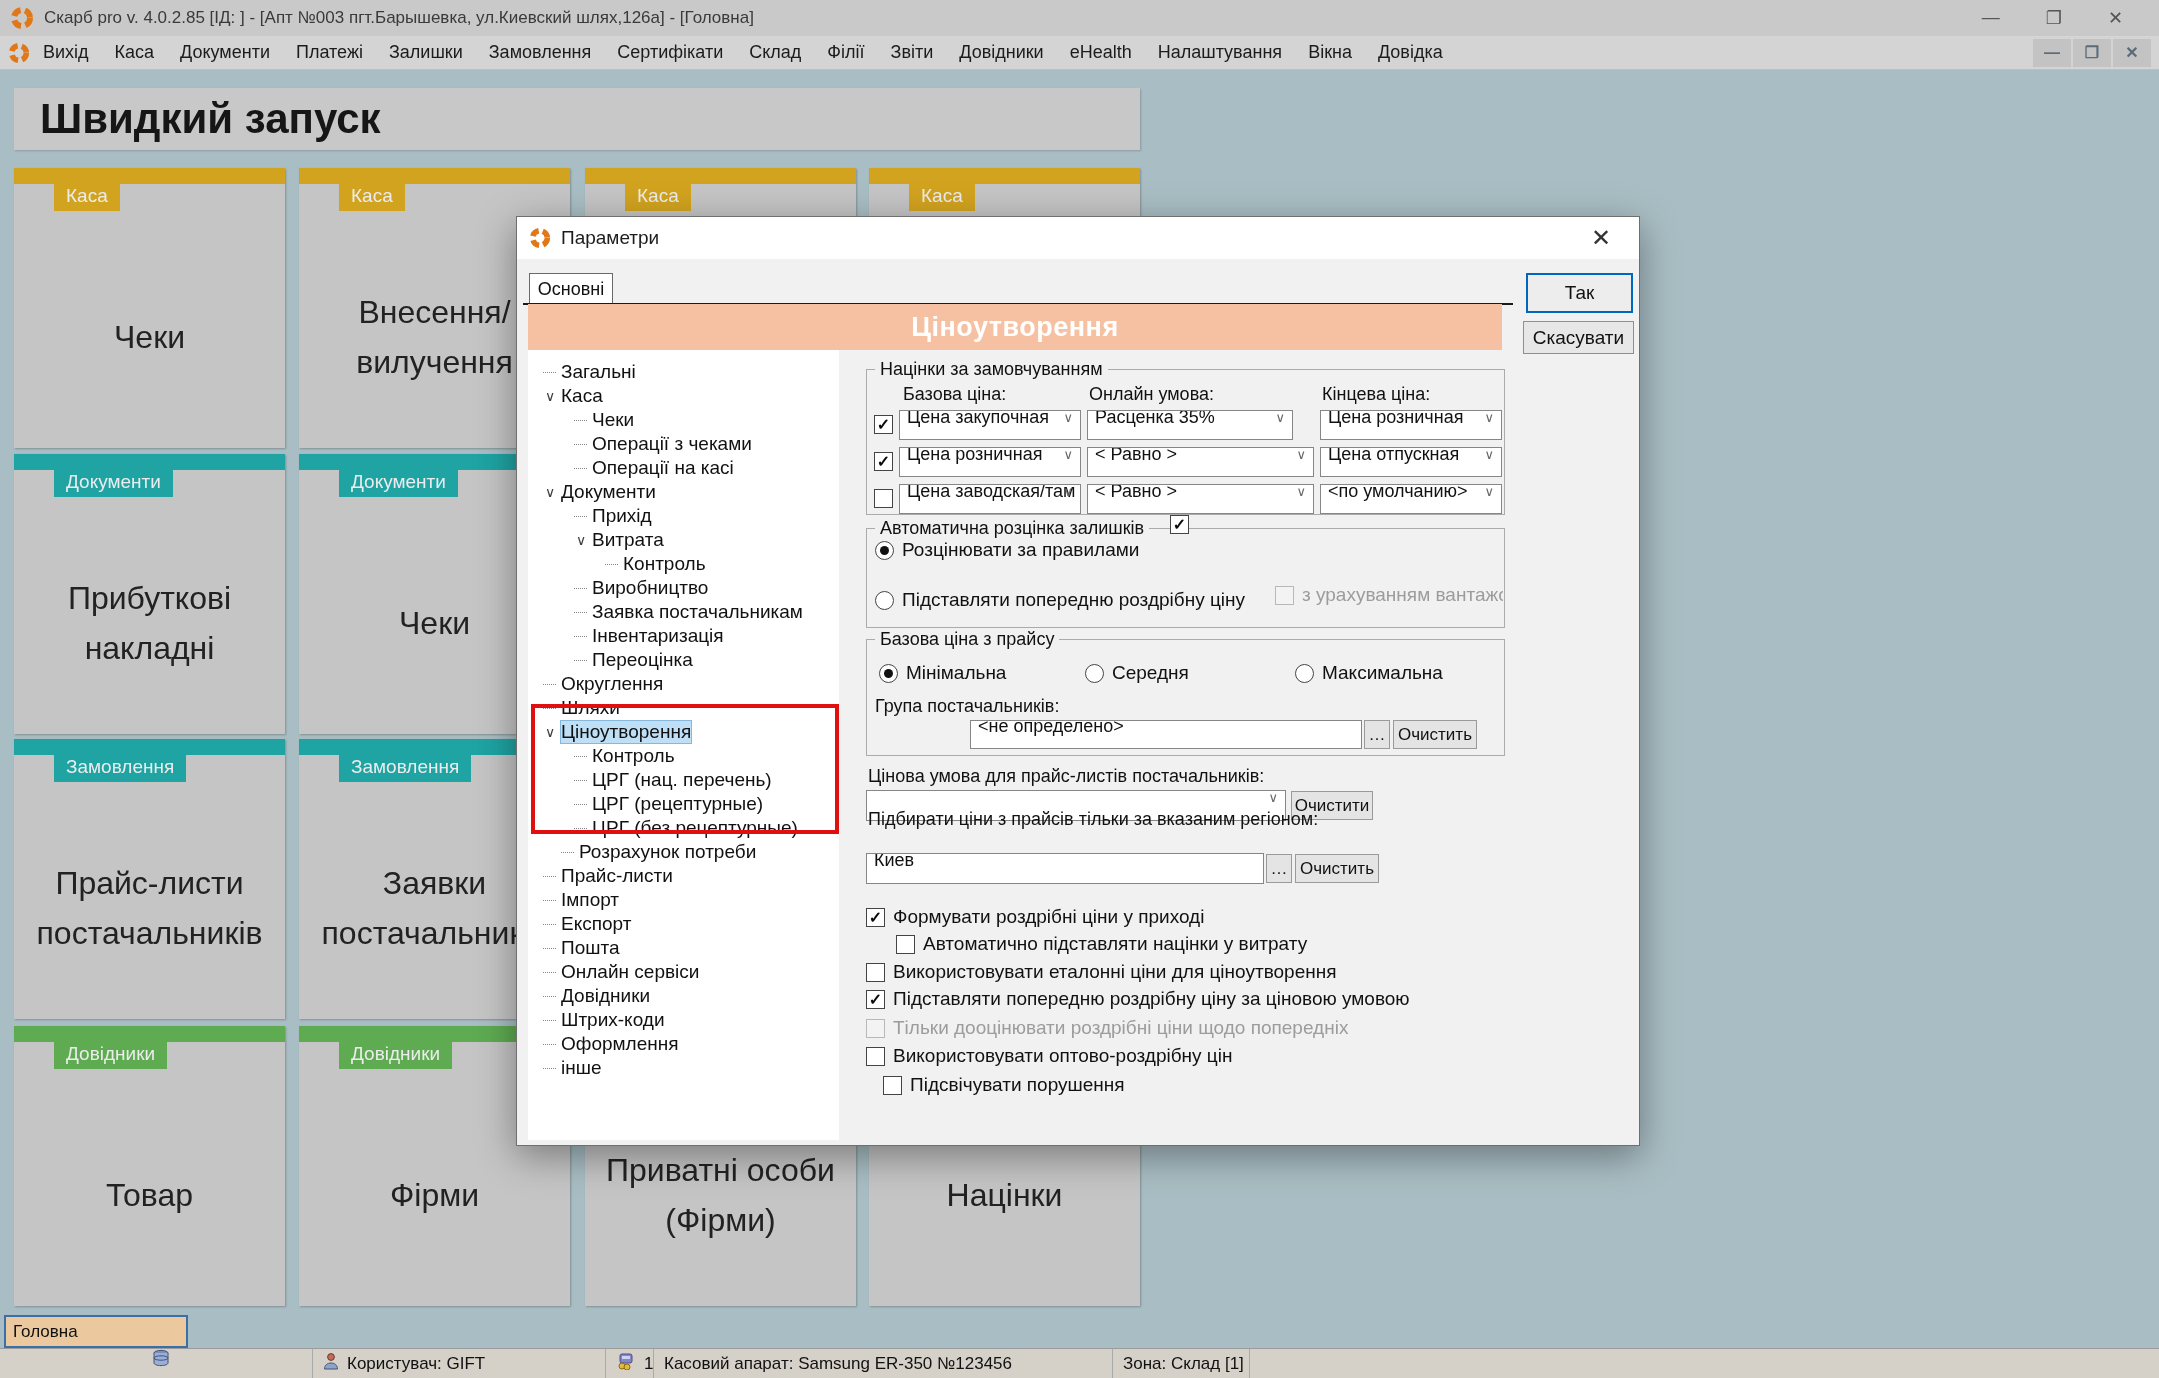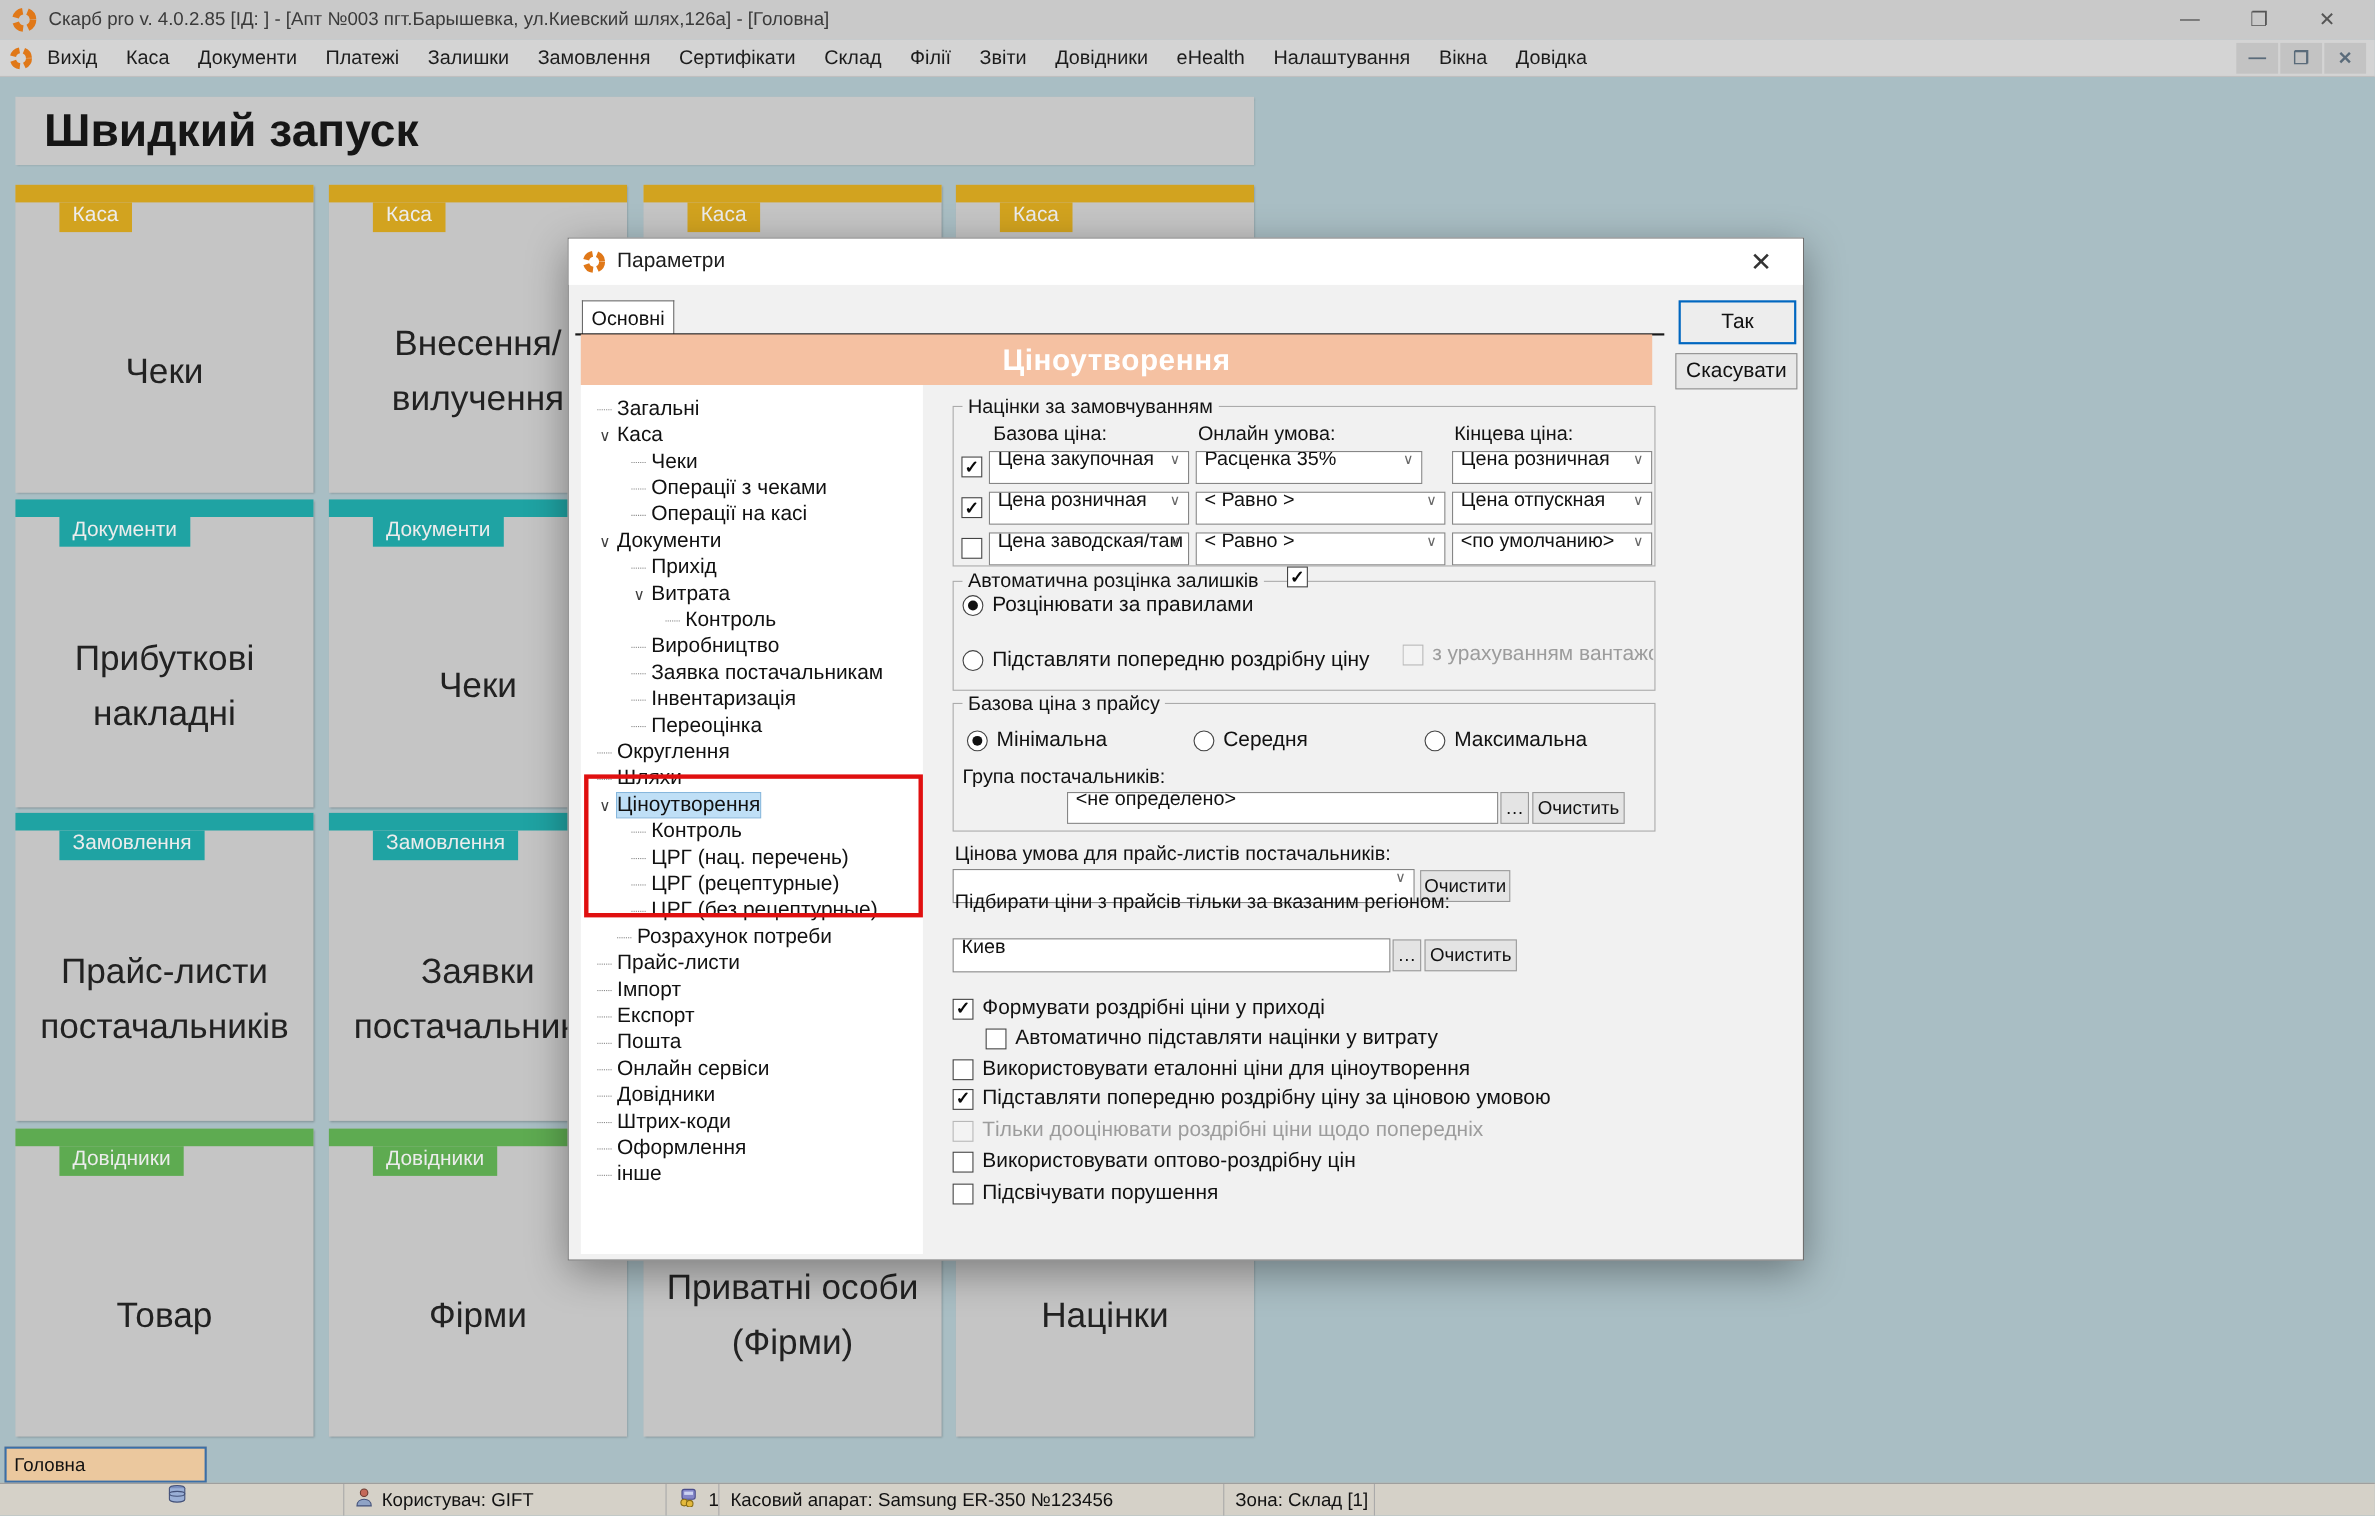--- a/index.html
+++ b/index.html
@@ -500,18 +500,18 @@
         <span>Підставляти попередню роздрібну ціну за ціновою умовою</span>
       </div>
       <div class="ctl-row dis" style="left: 349px; top: 800px;">
         <span class="cb dis"></span>
         <span>Тільки дооцінювати роздрібні ціни щодо попередніх</span>
       </div>
       <div class="ctl-row" style="left: 349px; top: 828px;">
         <span class="cb"></span>
         <span>Використовувати оптово-роздрібну цін</span>
       </div>
-      <div class="ctl-row" style="left: 349px; top: 857px; justify-content: flex-end;">
+      <div class="ctl-row" style="left: 366px; top: 857px; justify-content: flex-end;">
         <span class="cb"></span>
         <span>Підсвічувати порушення</span>
       </div>
     </div>
 </div>
 
 </body></html>

